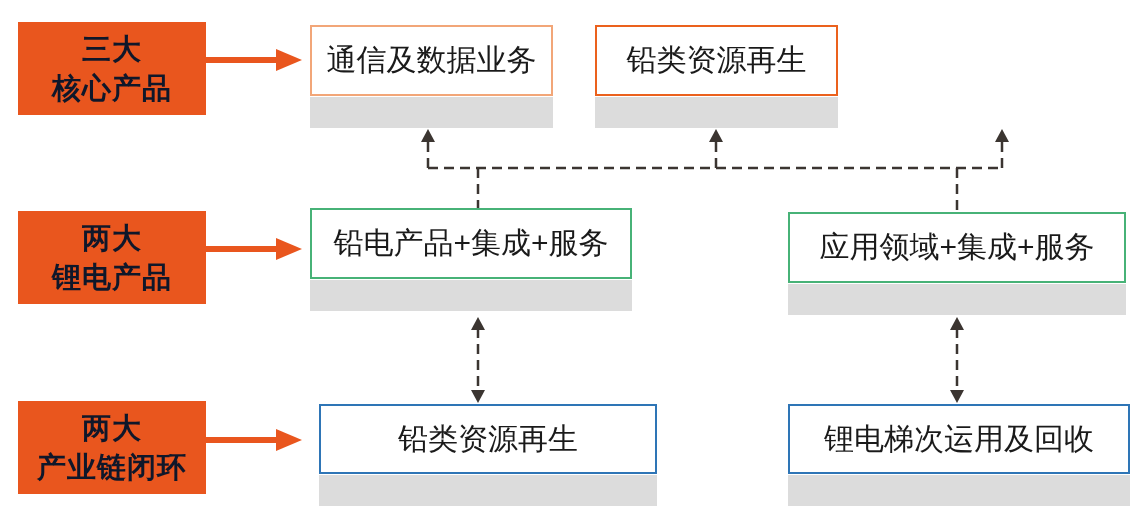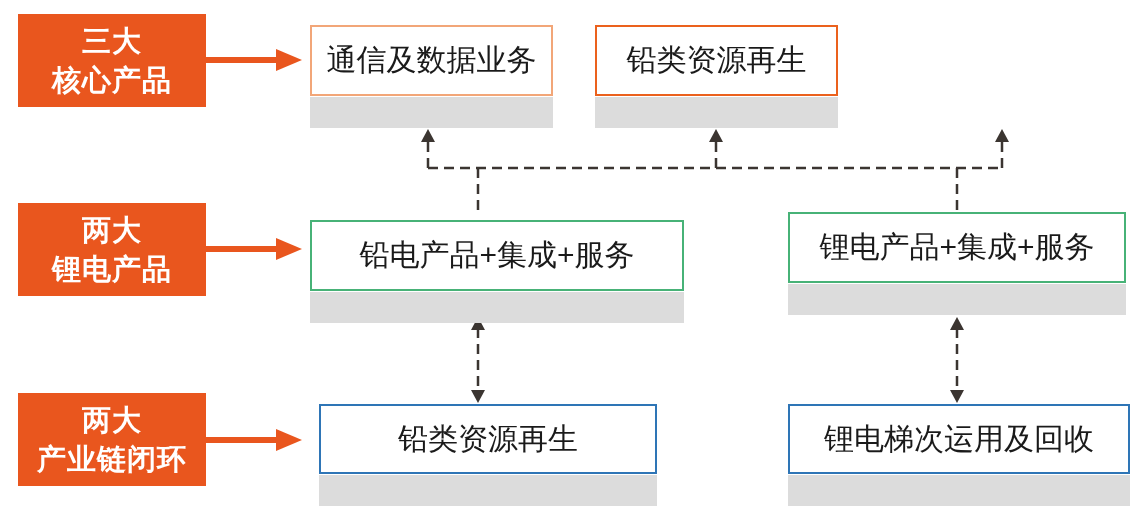--- a/index.html
+++ b/index.html
@@ -17,23 +17,23 @@
     position:relative;
     width:1140px;height:528px;
     background:#ffffff;
     font-family:"Liberation Sans","DejaVu Sans",sans-serif;
     overflow:hidden;
   }
   .connectors{position:absolute;left:0;top:0;z-index:1;}
   .side-label{
     position:absolute;left:18px;width:188px;height:93px;
     background:var(--orange,#E9561E);
-    color:#ffffff;font-weight:bold;font-size:29px;line-height:39px;
+    color:#0f172a;font-weight:bold;font-size:29px;line-height:39px;
     text-align:center;display:flex;flex-direction:column;justify-content:center;
-    z-index:2;letter-spacing:1px;
+    z-index:2;letter-spacing:1px;margin-top:8px;
   }
   .node{position:absolute;z-index:2;text-align:center;}
   .node .box{
     background:#fff;display:flex;align-items:center;justify-content:center;
     color:var(--text-dark,#1A1A1A);font-size:30px;white-space:nowrap;
     box-sizing:border-box;
   }
   .node .shadow{
     margin-top:1px;height:31px;background:var(--shadow-gray,#DCDCDC);
   }
@@ -105,26 +105,26 @@
 
   <div class="node top-box light" style="left:310px;top:25px;width:243px">
     <div class="box">通信及数据业务</div>
     <div class="shadow"></div>
   </div>
   <div class="node top-box" style="left:595px;top:25px;width:243px">
     <div class="box">铅类资源再生</div>
     <div class="shadow"></div>
   </div>
 
-  <div class="node mid-box" style="left:310px;top:220px;width:374px">
+  <div class="node mid-box" style="left:310px;top:208px;width:322px">
     <div class="box">铅电产品+集成+服务</div>
     <div class="shadow"></div>
   </div>
   <div class="node mid-box" style="left:788px;top:212px;width:338px">
-    <div class="box">锂电产品+集成+服务</div>
+    <div class="box">应用领域+集成+服务</div>
     <div class="shadow"></div>
   </div>
 
   <div class="node bot-box" style="left:319px;top:404px;width:338px">
     <div class="box">铅类资源再生</div>
     <div class="shadow"></div>
   </div>
   <div class="node bot-box" style="left:788px;top:404px;width:342px">
     <div class="box">锂电梯次运用及回收</div>
     <div class="shadow"></div>

